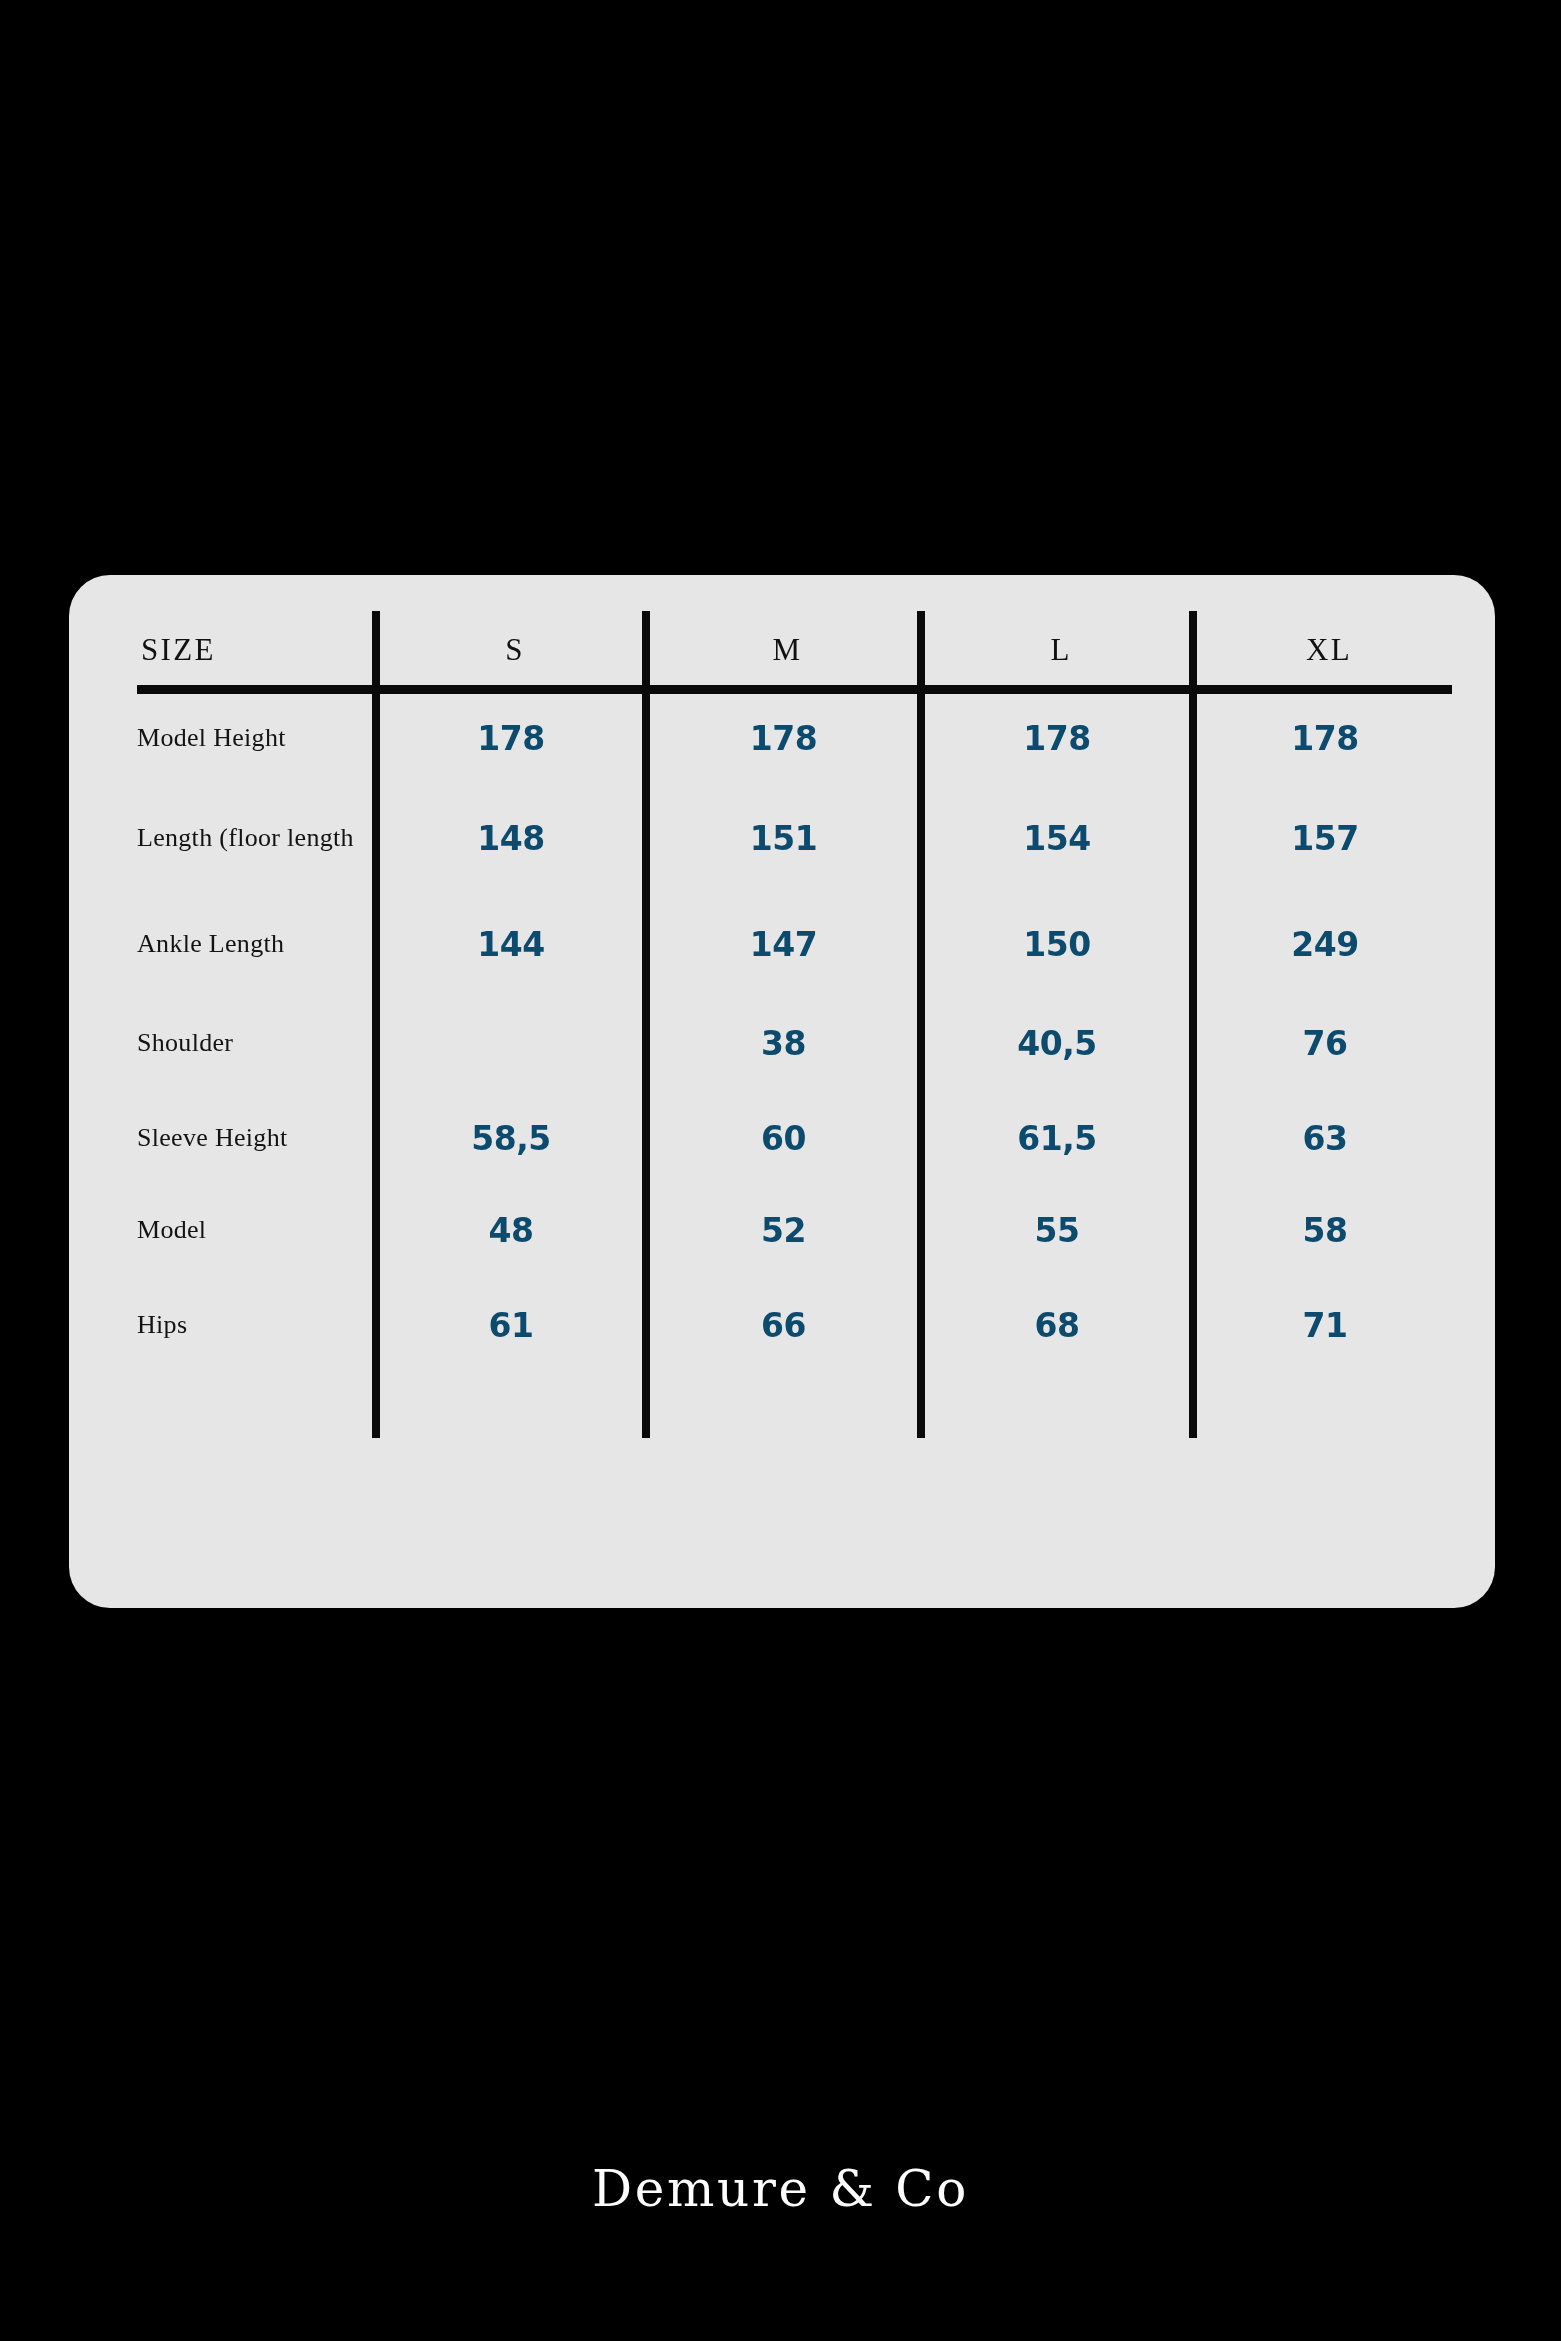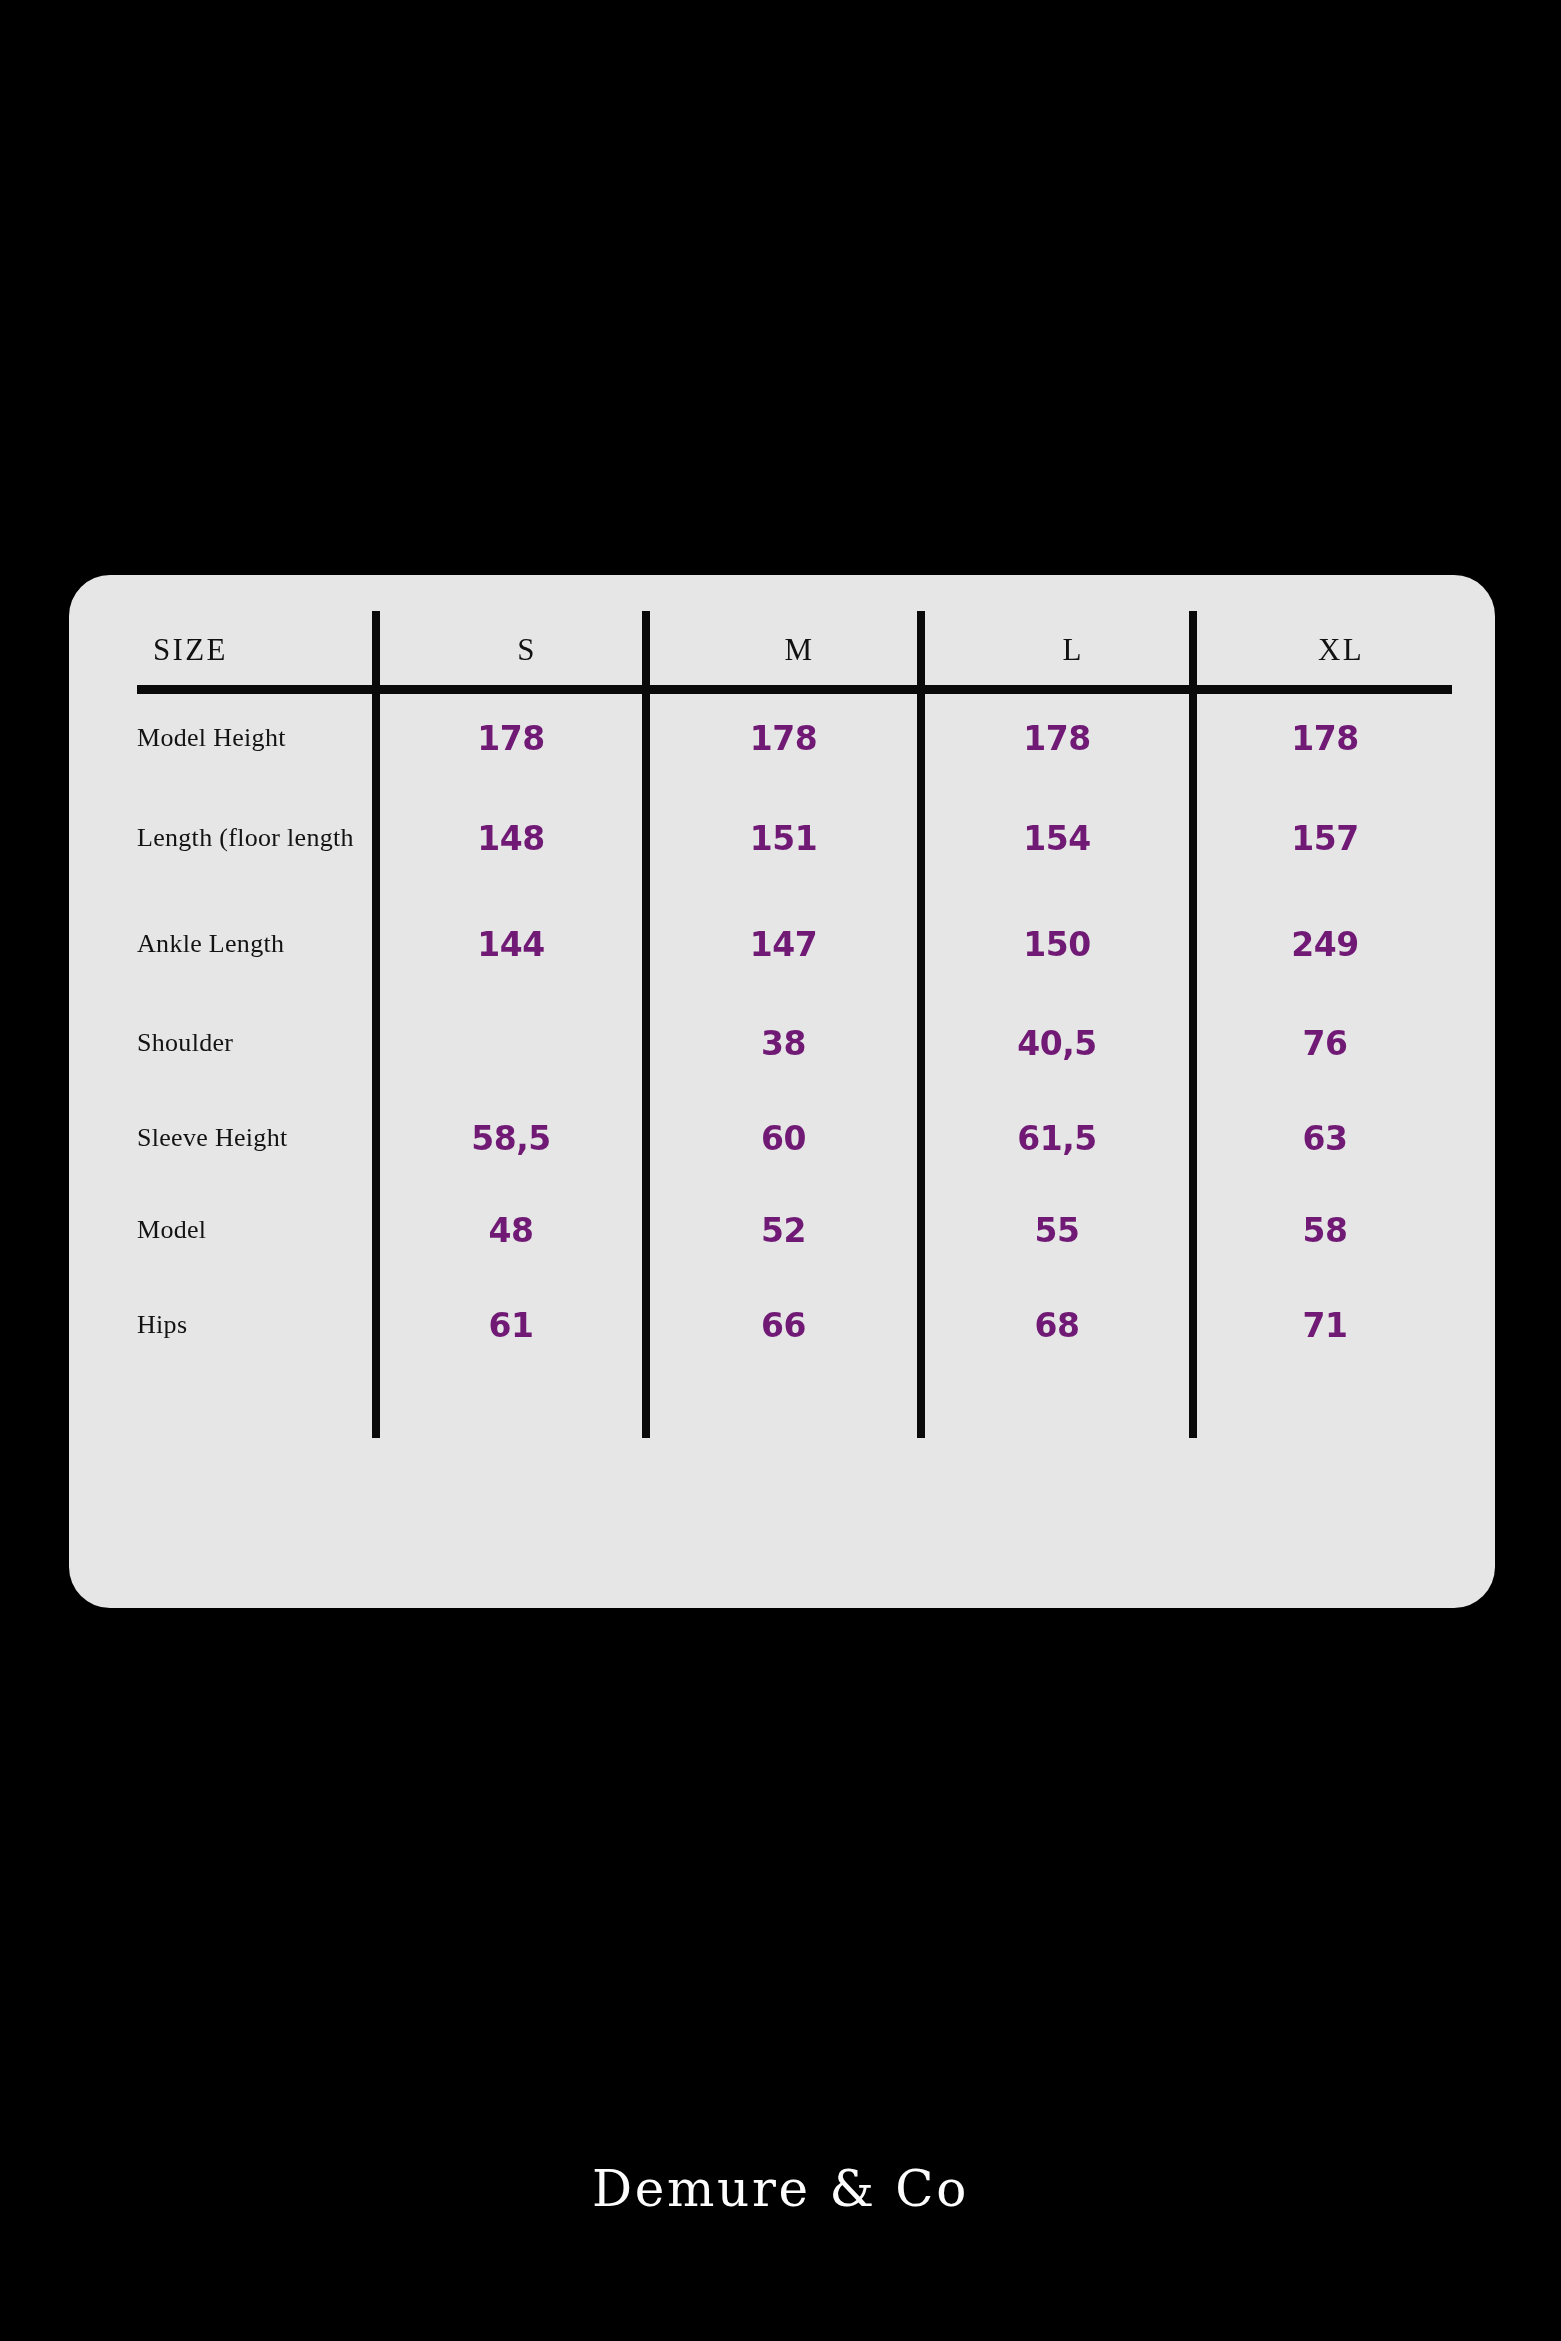--- a/index.html
+++ b/index.html
@@ -56,21 +56,21 @@
     left: 68px;
     top: 110px;           
     width: 1315px;
     height: 9px;
     background: #0a0a0a;
   }
 
   
   #header-row {
     position: absolute;
-    left: 16px;
+    left: 4px;
     top: 41px;
     width: 1426px;
     height: 68px;
   }
 
   .head-cell {
     position: absolute;
     top: 0;
     height: 68px;
     display: flex;
@@ -126,21 +126,21 @@
     position: absolute;
     top: 0;
     height: 100%;
     display: flex;
     align-items: center;
     justify-content: center;
     font-family: "DejaVu Sans", sans-serif;
     font-weight: bold;
     font-size: 33px;
     letter-spacing: -0.5px;
-    color: #701a75;
+    color: #0c4a6e;
   }
   .row-value.v-s  { left: 311px; width: 262px; }
   .row-value.v-m  { left: 581px; width: 267px; }
   .row-value.v-l  { left: 856px; width: 264px; }
   .row-value.v-xl { left: 1128px; width: 256px; }
 
   
   #brand-mark {
     position: absolute;
     left: 0;

